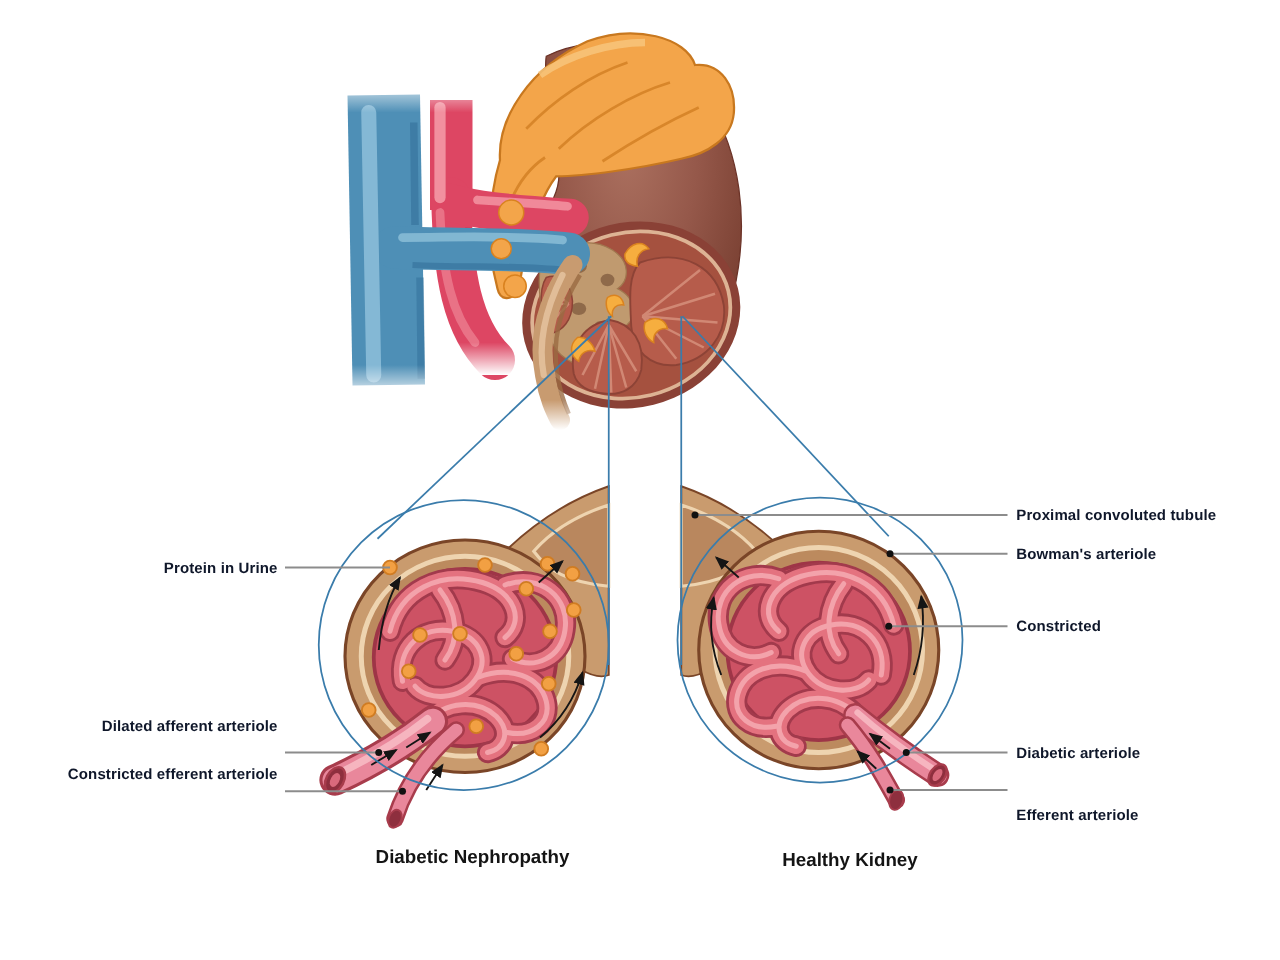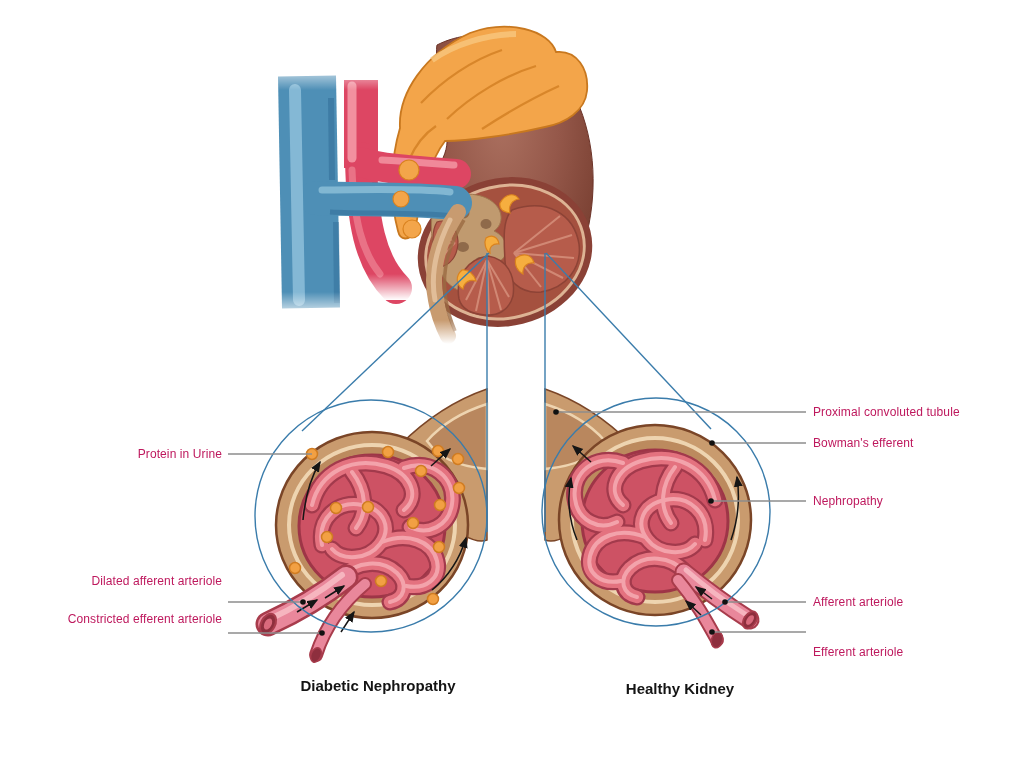--- a/index.html
+++ b/index.html
@@ -1,19 +1,19 @@
 <!DOCTYPE html>
 <html><head>
 <meta charset="utf-8">
 <style>
   html,body{margin:0;padding:0;background:#fff;}
   .stage{position:relative;width:1024px;height:768px;background:#ffffff;overflow:hidden;
          font-family:"Liberation Sans",sans-serif;}
   .stage svg{position:absolute;left:0;top:0;}
-  .lbl{position:absolute;font-weight:normal;font-size:12px;color:#be185d;
+  .lbl{position:absolute;font-weight:bold;font-size:12px;color:#0f172a;
        white-space:nowrap;letter-spacing:0.1px;}
   .lbl-left{}
   .cap{position:absolute;font-weight:bold;font-size:15px;color:#141414;
        width:220px;text-align:center;white-space:nowrap;}
 </style>
 </head>
 <body>
 
 <div class="stage">
 <svg width="1024" height="768" viewBox="0 0 1024 768">
@@ -302,20 +302,20 @@
         <circle cx="725" cy="602" r="2.8"></circle>
     <circle cx="712" cy="632" r="2.8"></circle>
   </g>
 </svg>
 
 <div class="lbl lbl-left" style="right:802px;top:447px">Protein in Urine</div>
 <div class="lbl lbl-left" style="right:802px;top:574px">Dilated afferent arteriole</div>
 <div class="lbl lbl-left" style="right:802px;top:612px">Constricted efferent arteriole</div>
 
 <div class="lbl" style="left:813px;top:405px">Proximal convoluted tubule</div>
-<div class="lbl" style="left:813px;top:436px">Bowman's efferent</div>
-<div class="lbl" style="left:813px;top:494px">Nephropathy</div>
-<div class="lbl" style="left:813px;top:595px">Afferent arteriole</div>
+<div class="lbl" style="left:813px;top:436px">Bowman's arteriole</div>
+<div class="lbl" style="left:813px;top:494px">Constricted</div>
+<div class="lbl" style="left:813px;top:595px">Diabetic arteriole</div>
 <div class="lbl" style="left:813px;top:645px">Efferent arteriole</div>
 
 <div class="cap" style="left:268px;top:677px">Diabetic Nephropathy</div>
 <div class="cap" style="left:570px;top:680px">Healthy Kidney</div>
 </div>
 
 </body></html>

